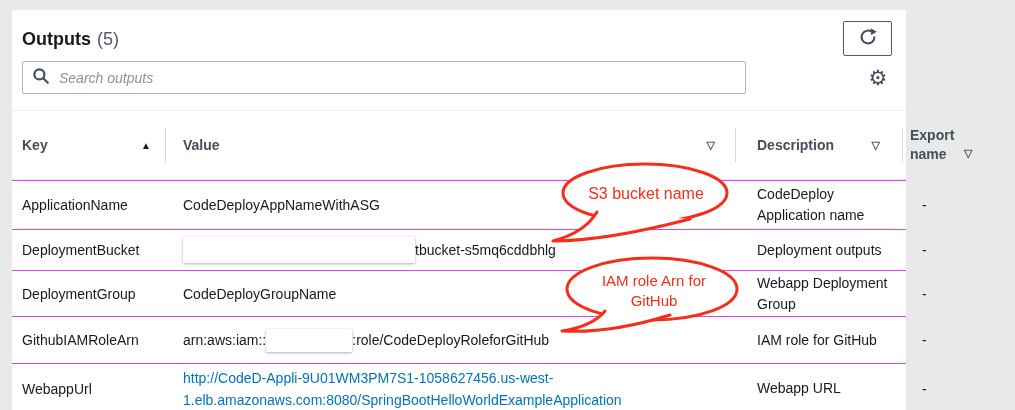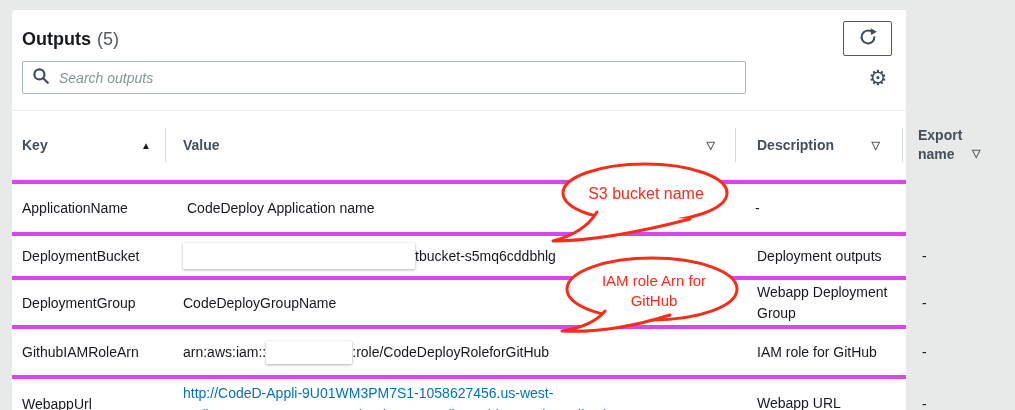--- a/index.html
+++ b/index.html
@@ -42,28 +42,28 @@
   .thead,.tr{display:grid;grid-template-columns:153px 570px 167px 1fr;}
   .thead{height:70px;border-top:1px solid #eaeded;border-bottom:1px solid #eaeded;box-sizing:border-box;}
   .th{
     position:relative;display:flex;align-items:center;
     font-size:14px;font-weight:700;color:#454f59;box-sizing:border-box;
   }
   .th-key{padding-left:10px;padding-right:14px;}
   .th-key .sort{margin-left:auto;font-size:10px;color:#16191f;}
   .th-value{padding-left:18px;padding-right:20px;}
   .th-desc{padding-left:22px;padding-right:22px;}
-  .th-export{padding-left:16px;padding-right:14px;}
+  .th-export{padding-left:8px;padding-right:14px;}
   .th-value::before,.th-desc::before,.th-export::before{
     content:"";position:absolute;left:0;top:17px;bottom:17px;width:1px;background:#d5dbdb;
   }
   .spacer{flex:1;}
   .filter{font-size:11px;color:#545b64;cursor:pointer;line-height:1;}
   .export-label{width:54px;line-height:19px;}
-  .tr{border-top:4px solid #d946ef;align-items:center;font-size:14px;color:#16191f;}
+  .tr{border-top:1px solid #d946ef;align-items:center;font-size:14px;color:#16191f;}
   .tr:last-child{border-bottom:1px solid #eaeded;}
   .td{box-sizing:border-box;}
   .td-key{padding-left:10px;}
   .td-value{padding-left:18px;padding-right:10px;display:flex;align-items:center;flex-wrap:nowrap;}
   .td-desc{padding-left:22px;padding-right:12px;line-height:21px;}
   .td-export{padding-left:20px;}
   .r1{height:48px;} .r2{height:40px;} .r3{height:45px;} .r4{height:46px;} .r5{height:49px;}
   .redact{
     display:inline-block;background:#fff;border-radius:1px;
     box-shadow:0 1px 3px rgba(0,0,0,.30), 0 0 1px rgba(0,0,0,.18);
@@ -130,20 +130,23 @@
         </div>
         <div class="th th-export">
           <span class="export-label">Export name</span>
           <span class="spacer"></span>
           <span class="filter" style="margin-top:16px;">▽</span>
         </div>
       </div>
 
       <div class="tr r1">
         <div class="td td-key">ApplicationName</div>
+        <div class="td td-value">
+          <span>CodeDeployAppNameWithASG</span>
+        </div>
         <div class="td td-desc">CodeDeploy Application name</div>
         <div class="td td-export">-</div>
       </div>
 
       <div class="tr r2">
         <div class="td td-key">DeploymentBucket</div>
         <div class="td td-value">
           <span class="redact redact-wide"></span>
             <span>tbucket-s5mq6cddbhlg</span>
         </div>

